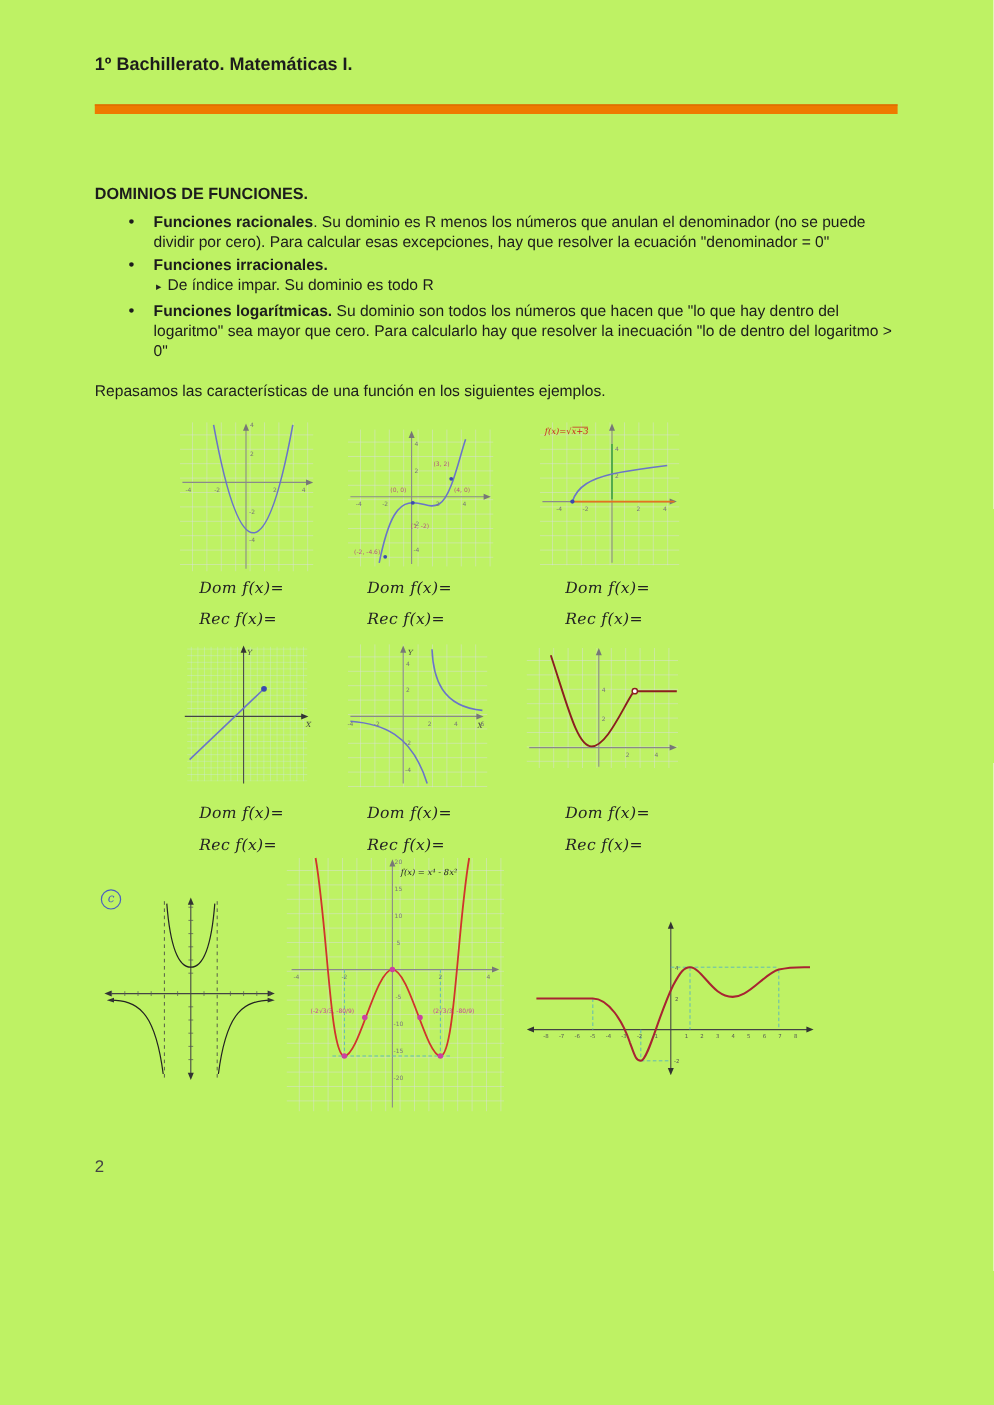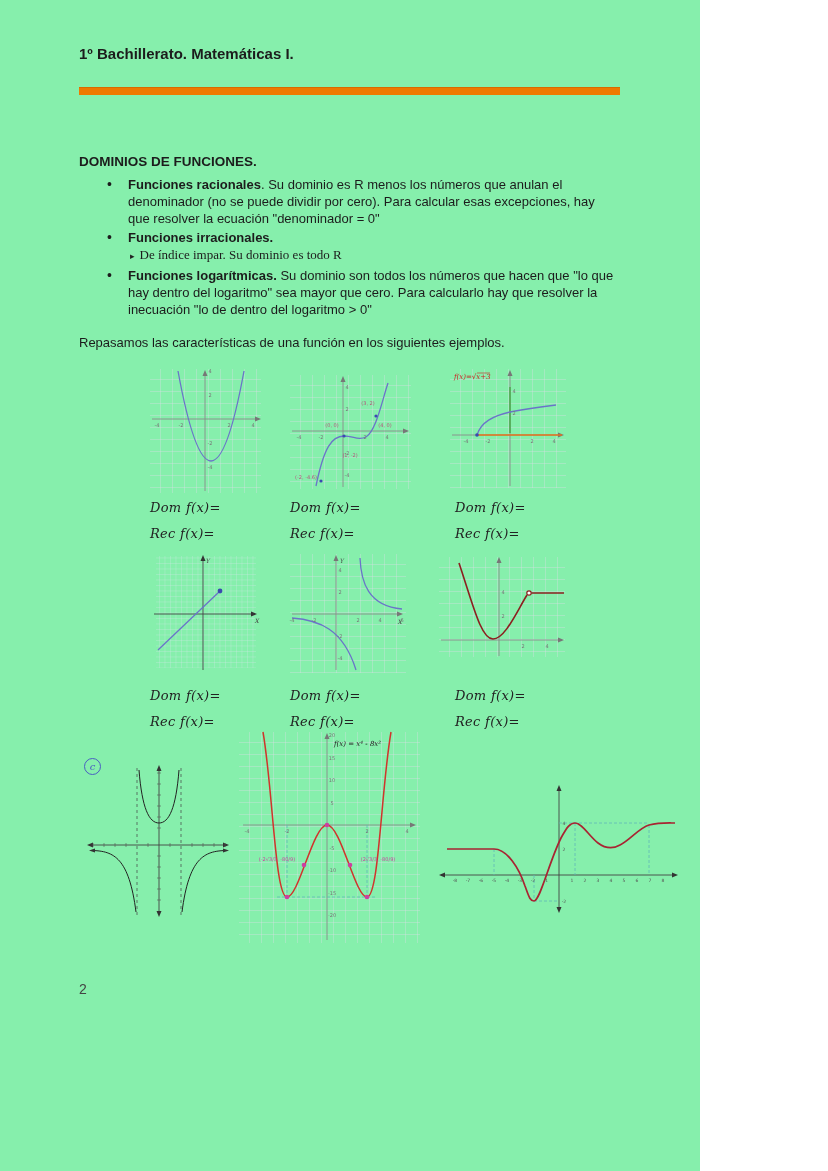--- a/index.html
+++ b/index.html
@@ -1,32 +1,32 @@
 <!DOCTYPE html>
 <html><head>
 <meta charset="utf-8">
 <style>
   html,body{margin:0;padding:0;background:#ffffff;}
-  .page{width:700px;min-height:1171px;background:#86efac;position:relative;
+  .page{width:828px;min-height:1171px;background:#bef264;position:relative;
         font-family:"Liberation Sans",sans-serif;color:#1c1c1c;padding-bottom:30px;box-sizing:border-box;}
   .content{margin:0 80px 0 79px;}
   .header{display:flex;justify-content:space-between;padding-top:44px;font-weight:bold;font-size:15px;line-height:19px;}
   .accent-bar{height:7px;background:#ee7a00;margin-top:24px;border-top:1px solid #d96b00;}
   .sec-title{margin-top:58px;font-weight:bold;font-size:13.5px;line-height:18px;}
   ul.bullets{margin:5px 0 0 0;padding:0 0 0 26px;list-style:none;}
   ul.bullets li{position:relative;padding-left:23px;font-size:13px;line-height:17px;margin-bottom:2px;}
   ul.bullets li::before{content:"\2022";position:absolute;left:2px;top:0;font-size:14px;}
   .b{font-weight:bold;}
-  .sub{margin-left:2px;font-family:Liberation Serif, serif;}
+  .sub{margin-left:2px;}
   .sub::before{content:"\25B8";font-size:9px;margin-right:5px;color:#222;}
   .para{margin:16px 0 0 0;font-size:13px;line-height:17px;}
   .graphs{position:relative;height:600px;margin-top:4px;}
   .graphs svg{position:absolute;}
   .abs{position:absolute;}
-  .glabel{position:absolute;font:italic 13px "DejaVu Serif",serif;color:#222;letter-spacing:.3px;}
+  .glabel{position:absolute;font:italic 13px "DejaVu Serif",serif;color:#222;letter-spacing:.3px;margin-left:16px;}
   .c-badge{width:15px;height:15px;border:1.3px solid #4a5fc1;border-radius:50%;color:#4a5fc1;
            font:italic 10px "DejaVu Serif",serif;display:flex;align-items:center;justify-content:center;}
   .pagenum{margin-top:26px;font-size:14px;color:#444;}
   
   .axis{stroke:#8a8a8a;stroke-width:0.9;}
   .axis-dk{stroke:#444;stroke-width:0.9;}
   .ah{fill:#777;stroke:none;}
   .ah-dk{fill:#333;stroke:none;}
   .curve-blue{fill:none;stroke:#6a74c9;stroke-width:1.3;}
   .curve-red{fill:none;stroke:#d0342c;stroke-width:1.5;}

